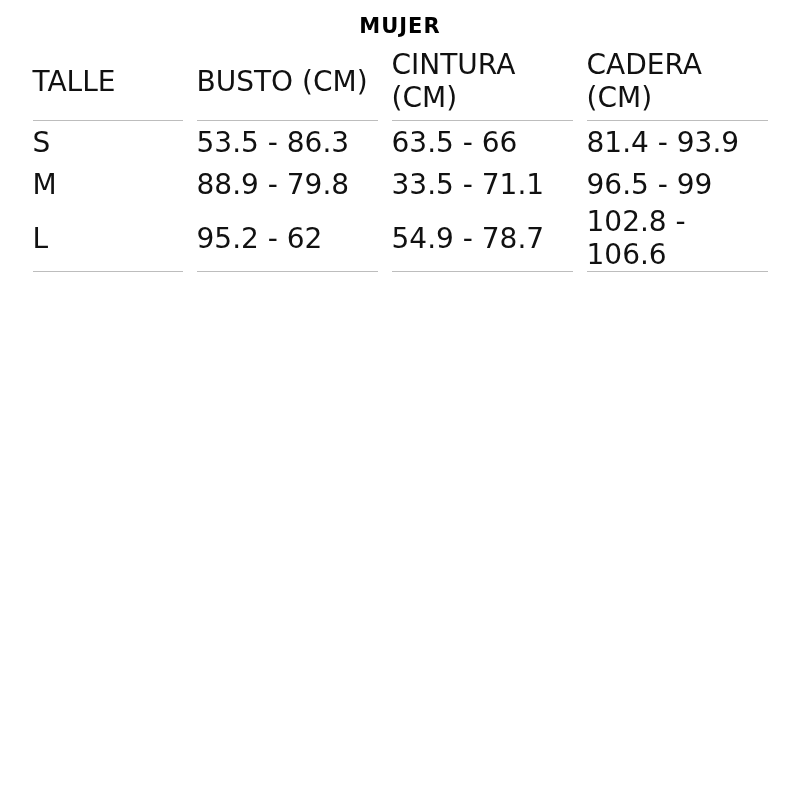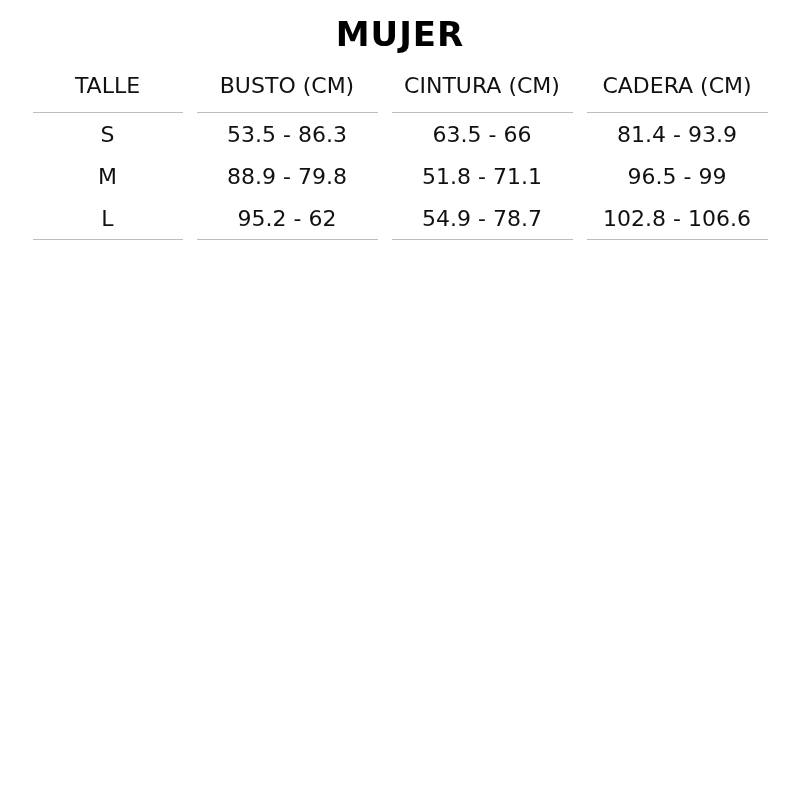--- a/index.html
+++ b/index.html
@@ -15,37 +15,37 @@
     overflow: hidden;
   }
   .page {
     width: 800px;
     height: 800px;
     position: relative;
     box-sizing: border-box;
   }
   .title {
     text-align: center;
-    font-size: 34px;
+    font-size: 21px;
     font-weight: bold;
     letter-spacing: 1px;
     margin-top: 14px;
     margin-bottom: 10px;
     color: #000000;
   }
   .size-table {
     width: 722px;
     margin: 0 auto;
     border-collapse: collapse;
     table-layout: fixed;
   }
   .size-table th,
   .size-table td {
-    text-align: center;
-    font-size: 22px;
+    text-align: left;
+    font-size: 28px;
     font-weight: normal;
     color: #111111;
     padding: 0;
     height: 42px;
     vertical-align: middle;
   }
   .size-table thead th {
     padding-bottom: 6px;
     border-bottom: 1.5px solid #bdbdbd;
   }
@@ -98,21 +98,21 @@
         <td class="col-gap"></td>
         <td>63.5 - 66</td>
         <td class="col-gap"></td>
         <td>81.4 - 93.9</td>
       </tr>
       <tr>
         <td>M</td>
         <td class="col-gap"></td>
         <td>88.9 - 79.8</td>
         <td class="col-gap"></td>
-        <td>51.8 - 71.1</td>
+        <td>33.5 - 71.1</td>
         <td class="col-gap"></td>
         <td>96.5 - 99</td>
       </tr>
       <tr>
         <td>L</td>
         <td class="col-gap"></td>
         <td>95.2 - 62</td>
         <td class="col-gap"></td>
         <td>54.9 - 78.7</td>
         <td class="col-gap"></td>

